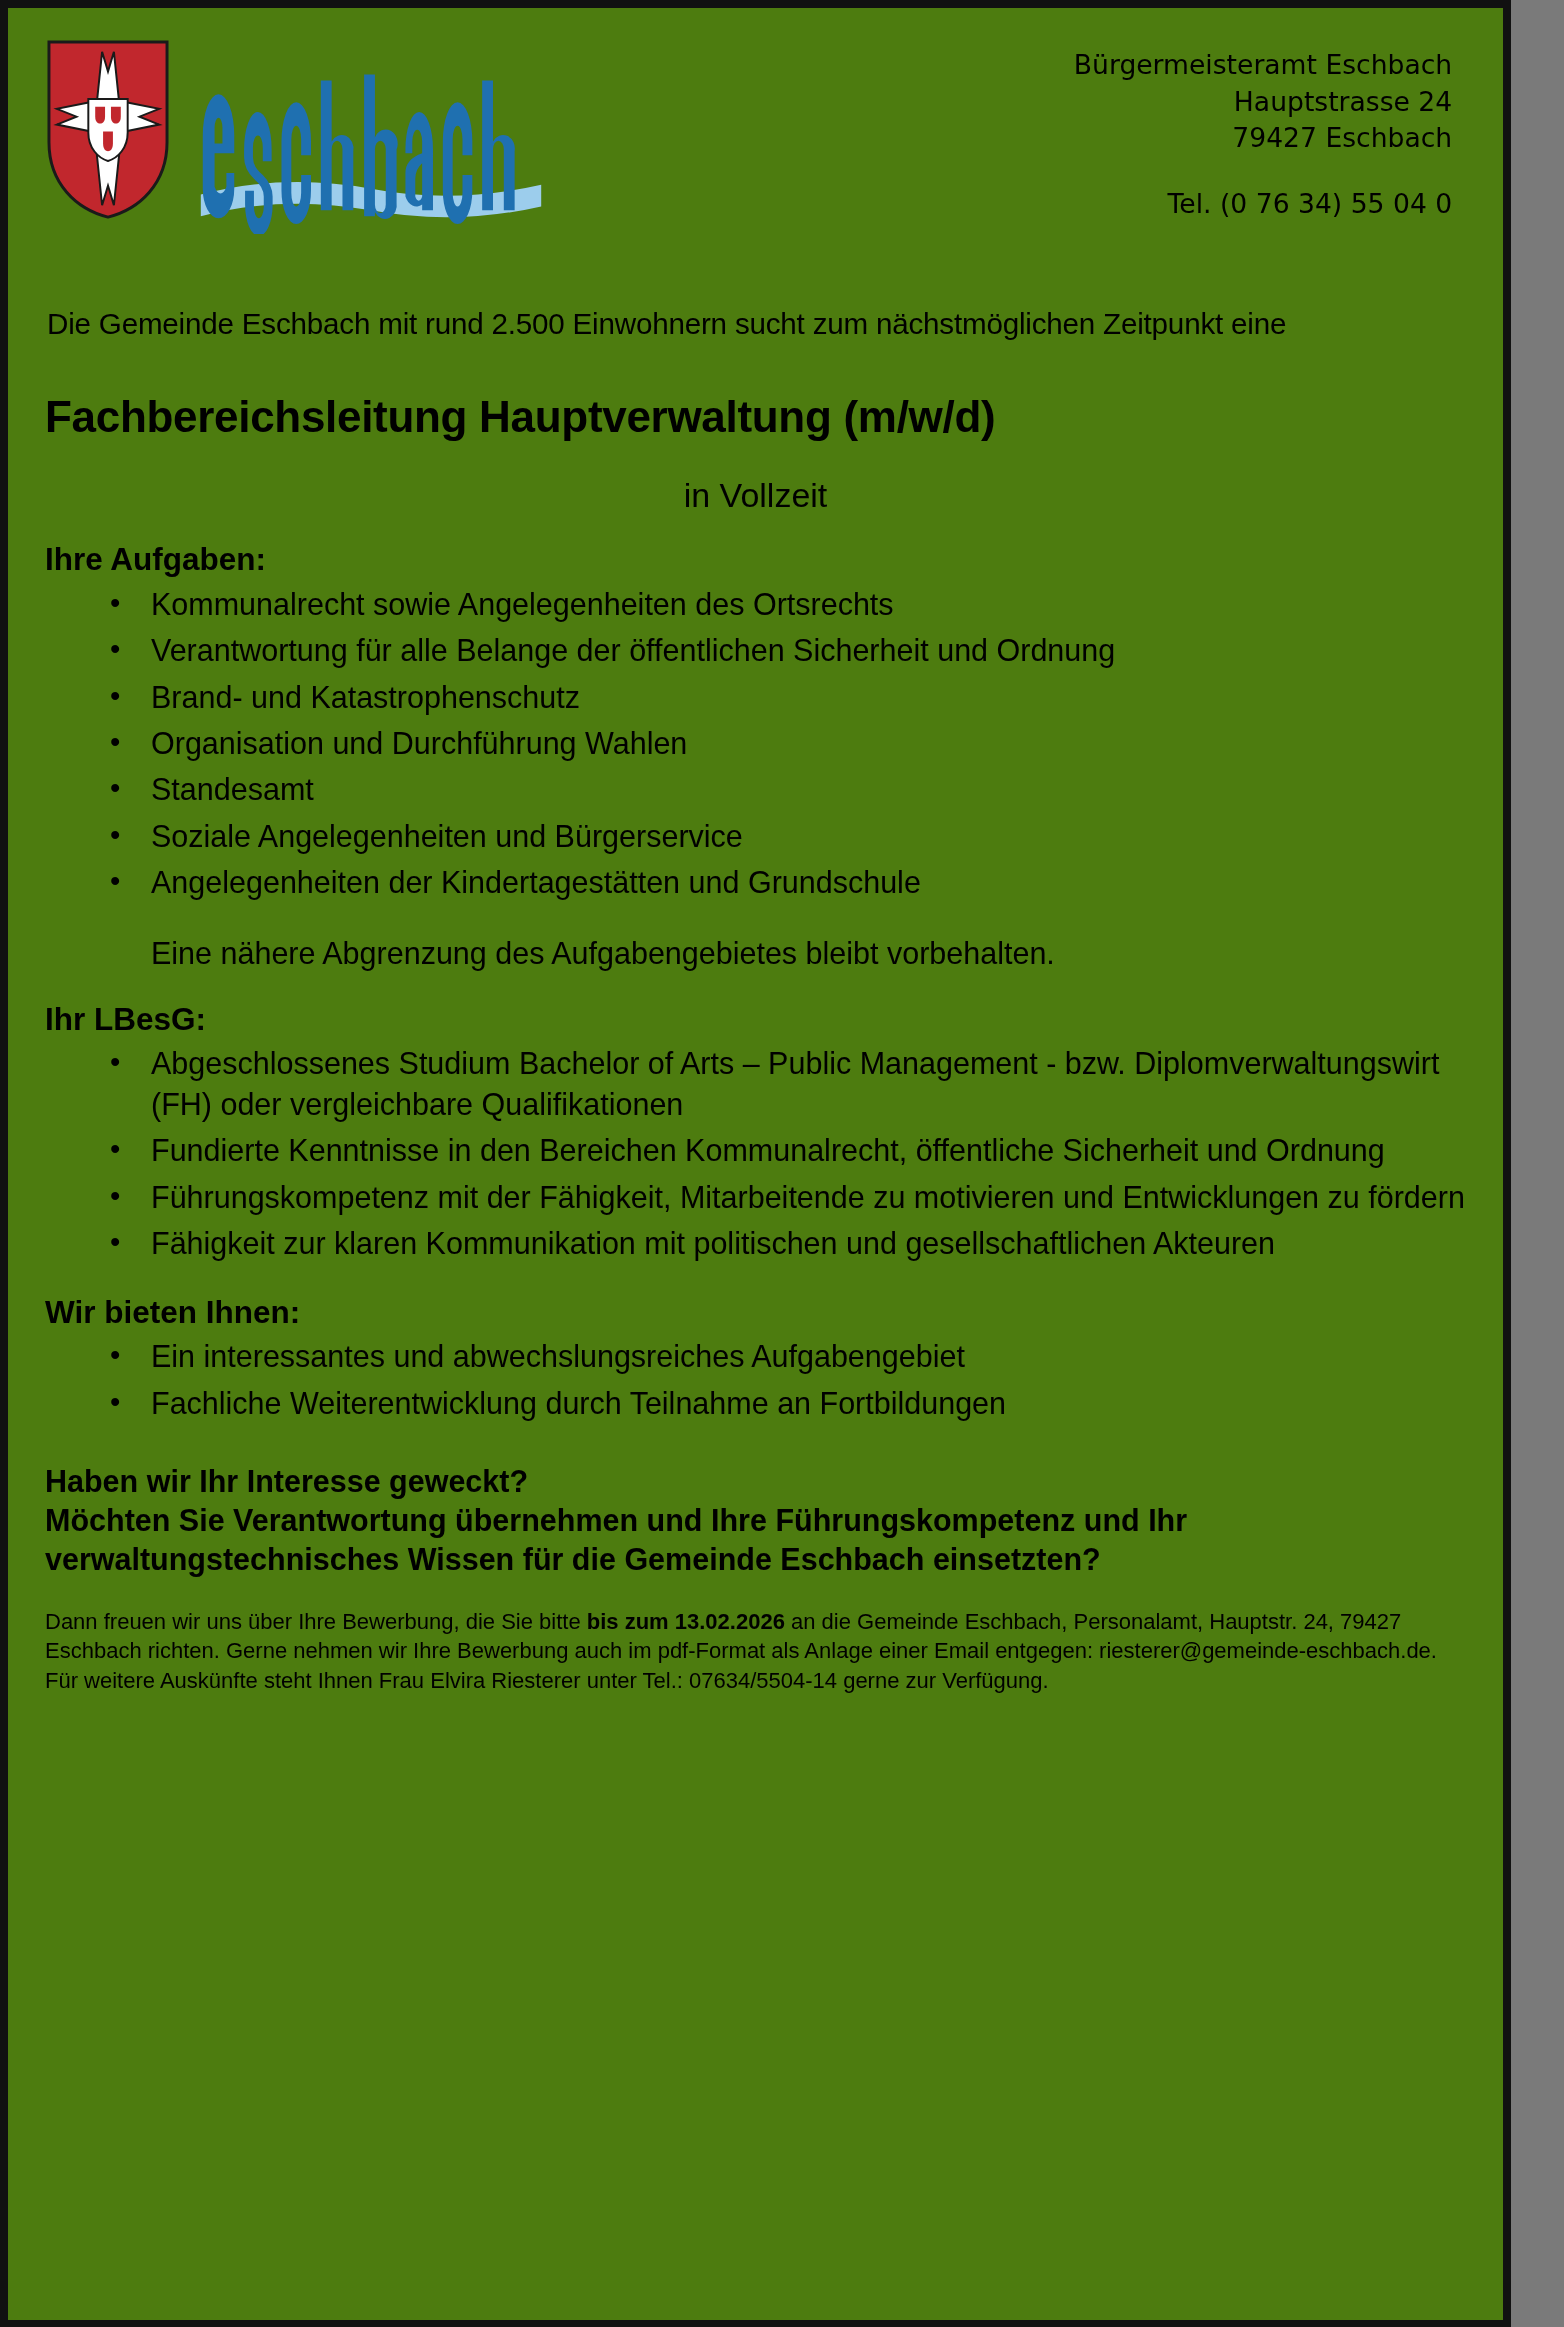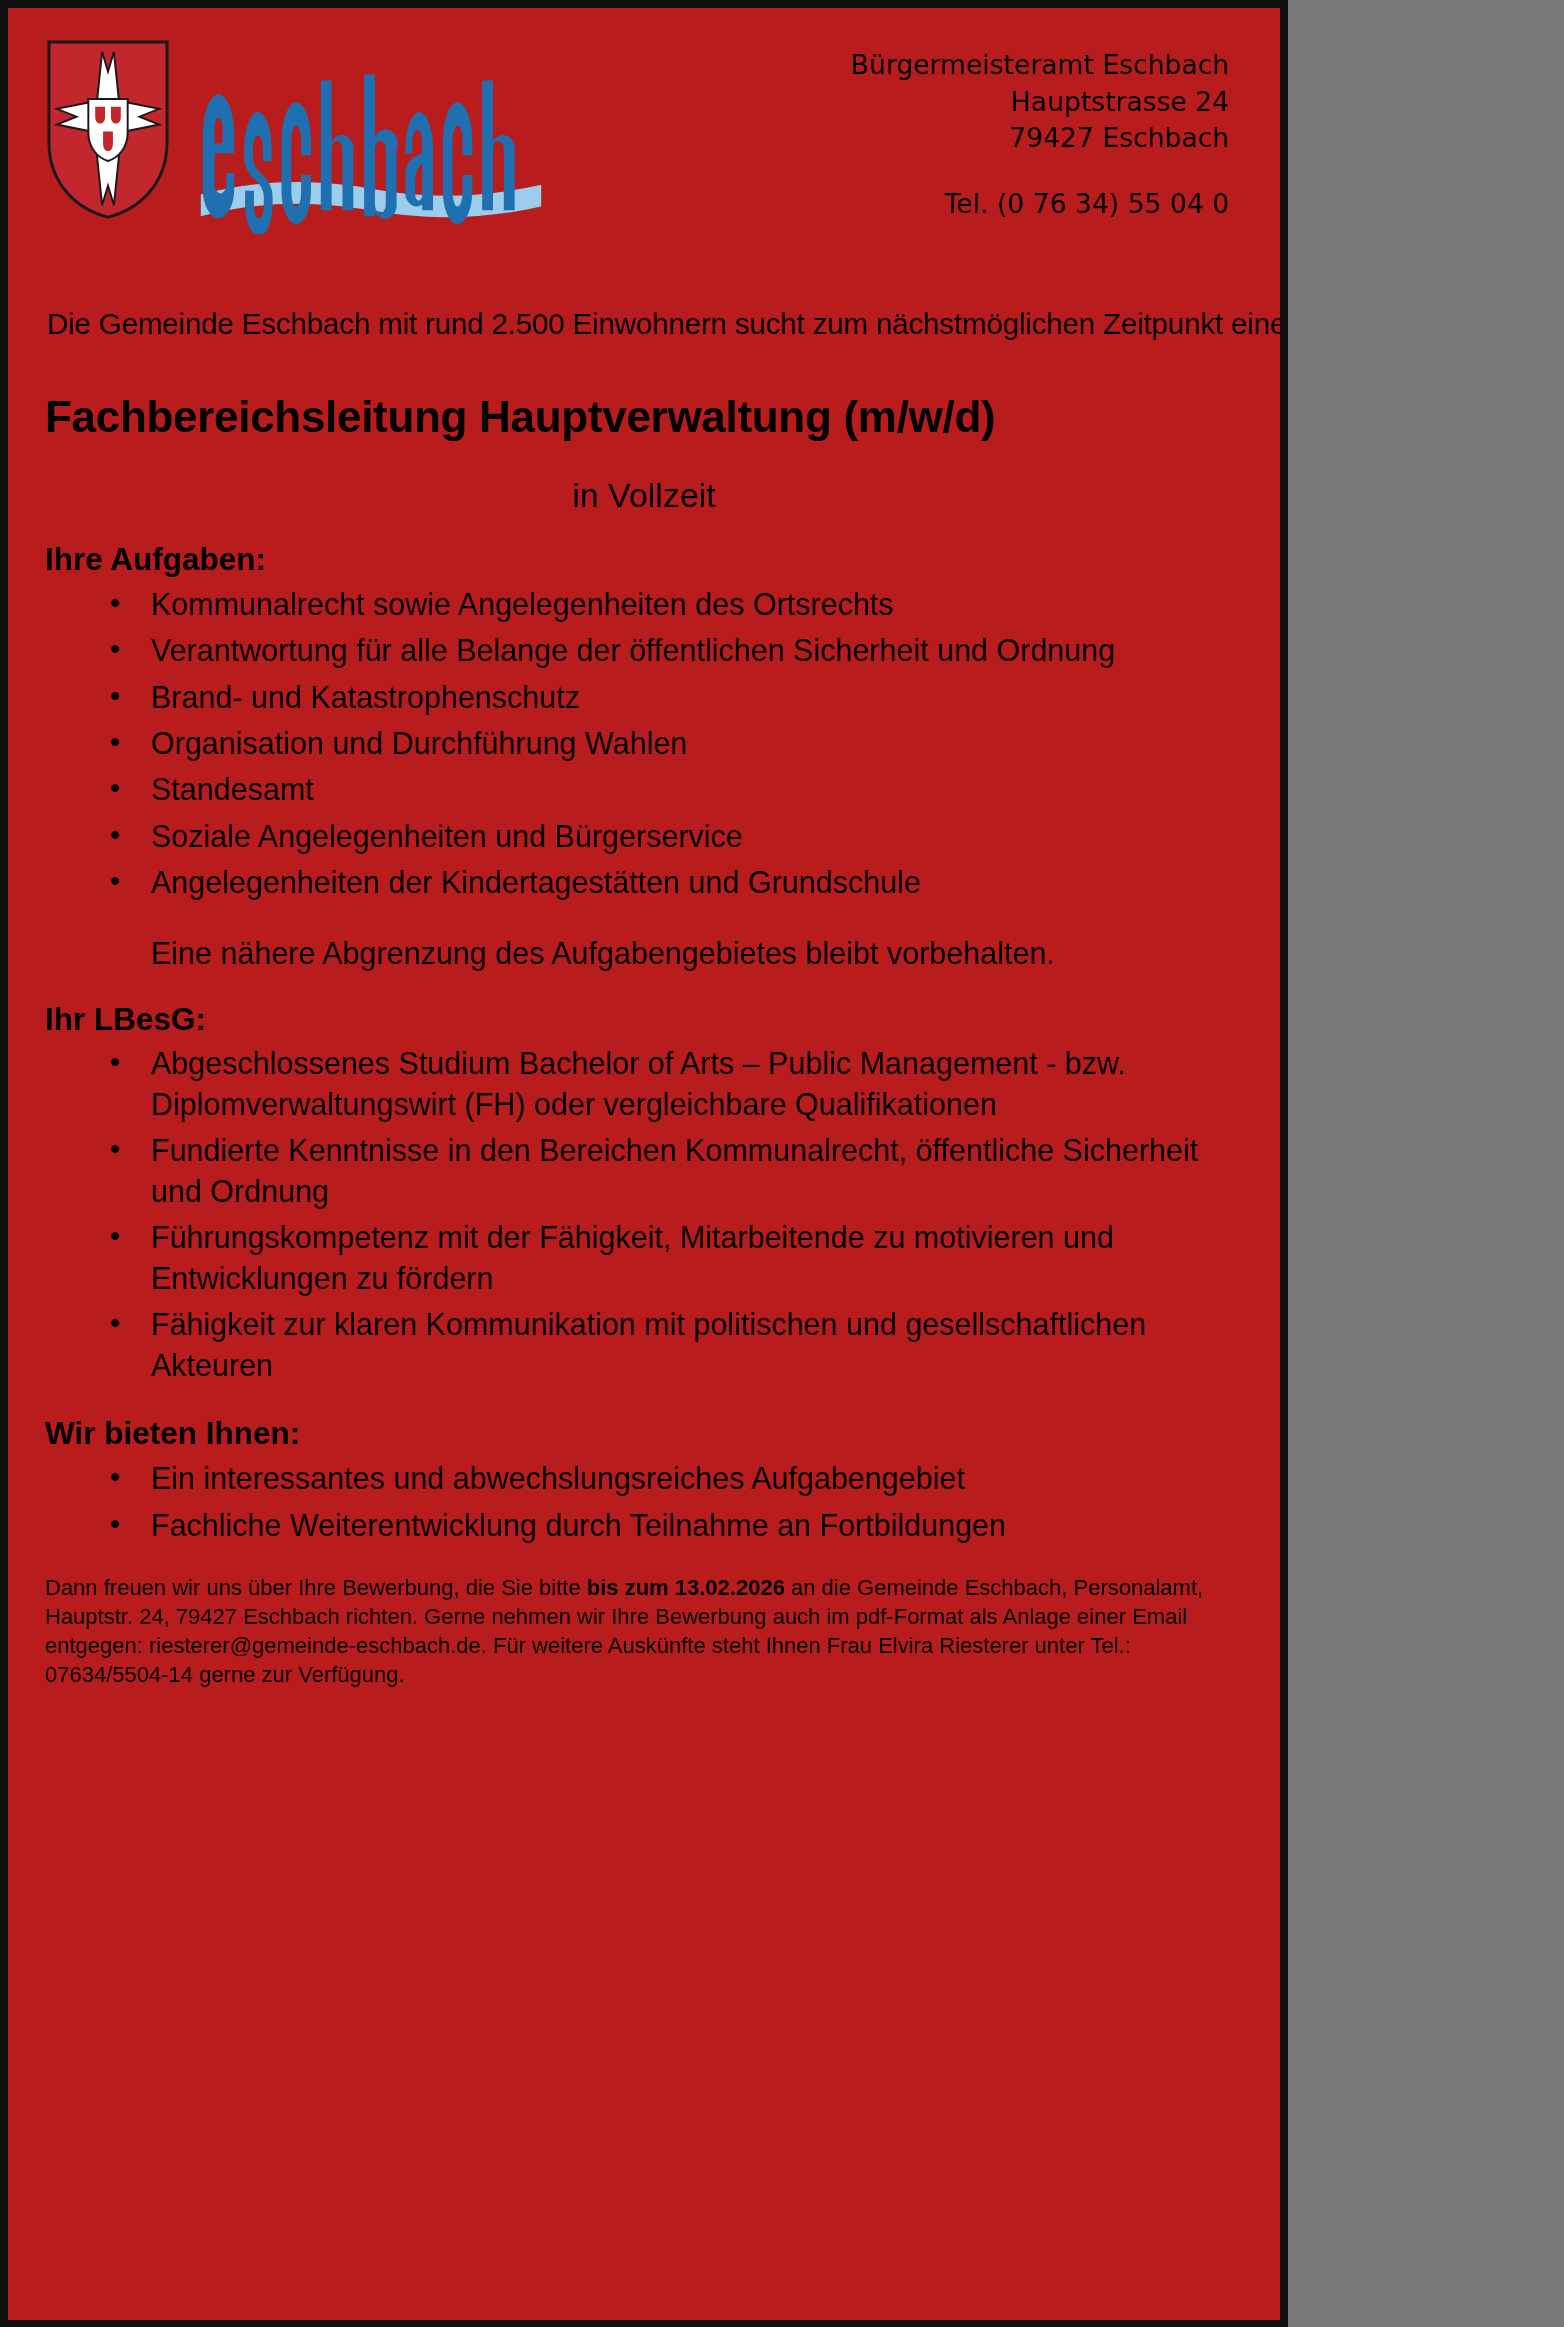--- a/index.html
+++ b/index.html
@@ -2,23 +2,23 @@
 <html><head>
 <meta charset="utf-8">
 <style>
   html, body {
     margin: 0;
     padding: 0;
     background: #7a7a7a;
   }
   .page {
     position: relative;
-    width: 1288px;
+    width: 1511px;
     height: 2328px;
-    background: #b91c1c;
+    background: #4d7c0f;
     box-sizing: border-box;
     border: 8.9px solid #111111;
     overflow: hidden;
     font-family: "Liberation Sans", sans-serif;
     color: #000000;
   }
   .inner {
     position: absolute;
     left: 0; top: 0; right: 0; bottom: 0;
     padding: 21.7px 37px 0 37px;
@@ -204,20 +204,25 @@
       <li>Führungskompetenz mit der Fähigkeit, Mitarbeitende zu motivieren und Entwicklungen zu fördern</li>
       <li>Fähigkeit zur klaren Kommunikation mit politischen und gesellschaftlichen Akteuren</li>
     </ul>
 
     <div class="section-head tight">Wir bieten Ihnen:</div>
     <ul class="bullets">
       <li>Ein interessantes und abwechslungsreiches Aufgabengebiet</li>
       <li>Fachliche Weiterentwicklung durch Teilnahme an Fortbildungen</li>
     </ul>
 
+    <div class="cta">
+      <div>Haben wir Ihr Interesse geweckt?</div>
+      <div>Möchten Sie Verantwortung übernehmen und Ihre Führungskompetenz und Ihr</div>
+      <div>verwaltungstechnisches Wissen für die Gemeinde Eschbach einsetzten?</div>
+    </div>
 
     <div class="closing">
       <span>Dann freuen wir uns über Ihre Bewerbung, die Sie bitte </span><b>bis zum 13.02.2026</b><span> an die Gemeinde Eschbach, Personalamt, Hauptstr. 24, 79427 Eschbach richten. Gerne nehmen wir Ihre Bewerbung auch im pdf-Format als Anlage einer Email entgegen: riesterer@gemeinde-eschbach.de. Für weitere Auskünfte steht Ihnen Frau Elvira Riesterer unter Tel.: 07634/5504-14 gerne zur Verfügung.</span>
     </div>
 
   </div>
 </div>
 
 
 </body></html>

